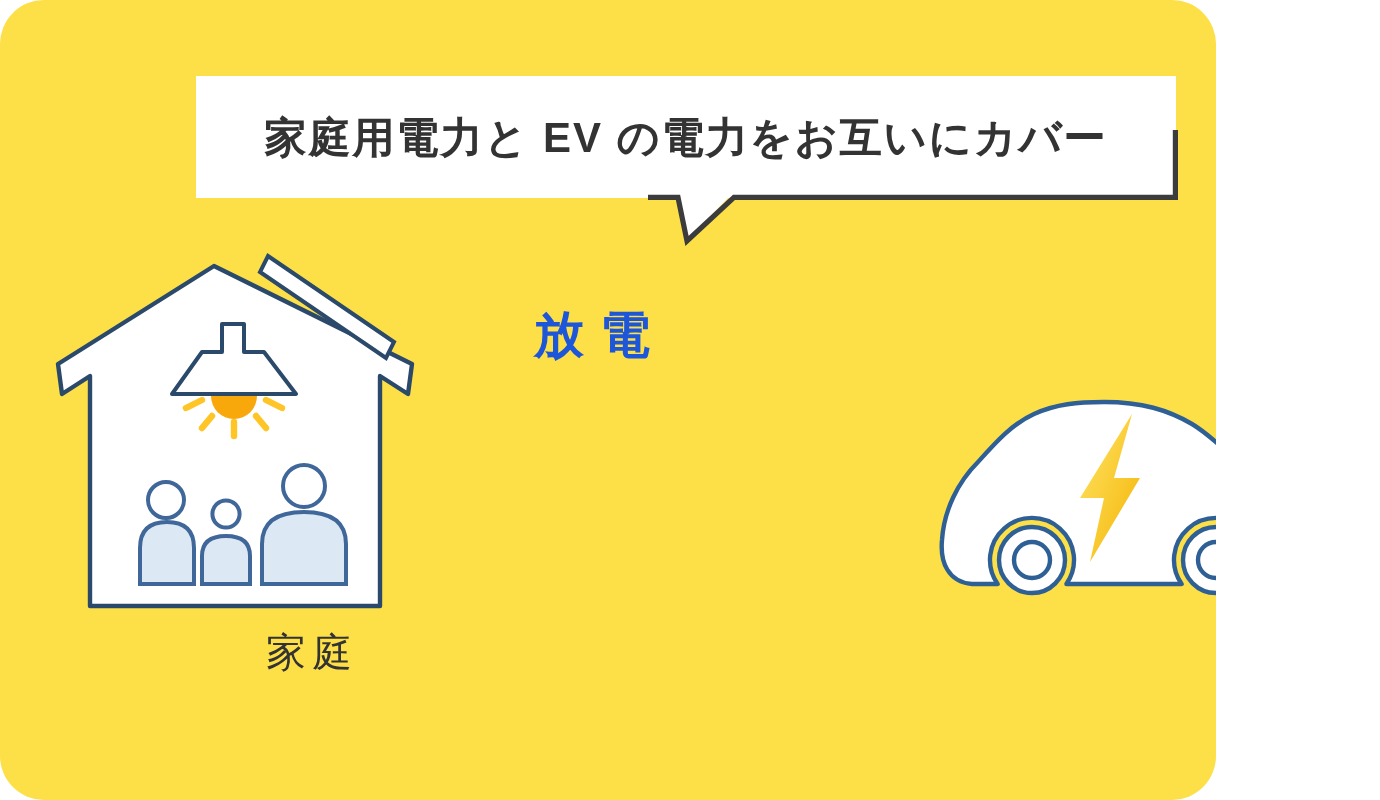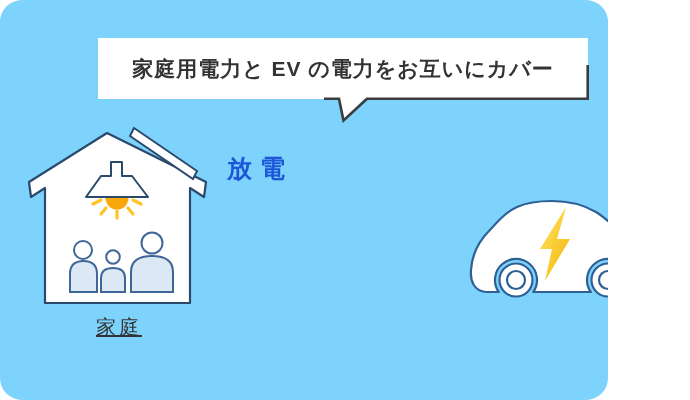--- a/index.html
+++ b/index.html
@@ -1,41 +1,41 @@
 <!DOCTYPE html>
 <html><head>
 <meta charset="utf-8">
 <style>
   html,body{margin:0;padding:0;}
   .canvas{
     position:relative;
     width:608px;height:400px;
-    background:#7dd3fc;
+    background:#fde047;
     overflow:hidden;
     font-family:"Liberation Sans", sans-serif;
     border-radius:22px;
   }
   .art{position:absolute;left:0;top:0;width:690px;height:400px;}
   .bubble-text{
     position:absolute;left:98px;top:38px;width:490px;height:61px;
     display:flex;align-items:center;justify-content:center;
     font-size:21px;font-weight:600;letter-spacing:1px;color:#333333;
     white-space:nowrap;
   }
   .flow-label{
     position:absolute;
     font-size:25px;font-weight:600;letter-spacing:8px;
-    color:#1E56D9;white-space:nowrap;line-height:1;
+    color:#1E56D9;white-space:nowrap;line-height:1;margin-left:40px;
   }
   .flow-label.discharge{left:227px;top:156px;}
   .flow-label.charge{left:404px;top:278px;}
   .entity-label{
     position:absolute;top:316px;width:120px;
-    text-align:center;font-size:20px;color:#333333;
-    letter-spacing:3px;line-height:1.1;white-space:nowrap;text-decoration:underline;
+    text-align:right;font-size:20px;color:#333333;
+    letter-spacing:3px;line-height:1.1;white-space:nowrap;
   }
   .entity-label.home{left:59px;}
   .entity-label.v2h{left:278px;letter-spacing:1px;}
   .entity-label.ev{left:498px;letter-spacing:1px;}
 </style>
 </head>
 <body>
 
 <div class="canvas">
 

